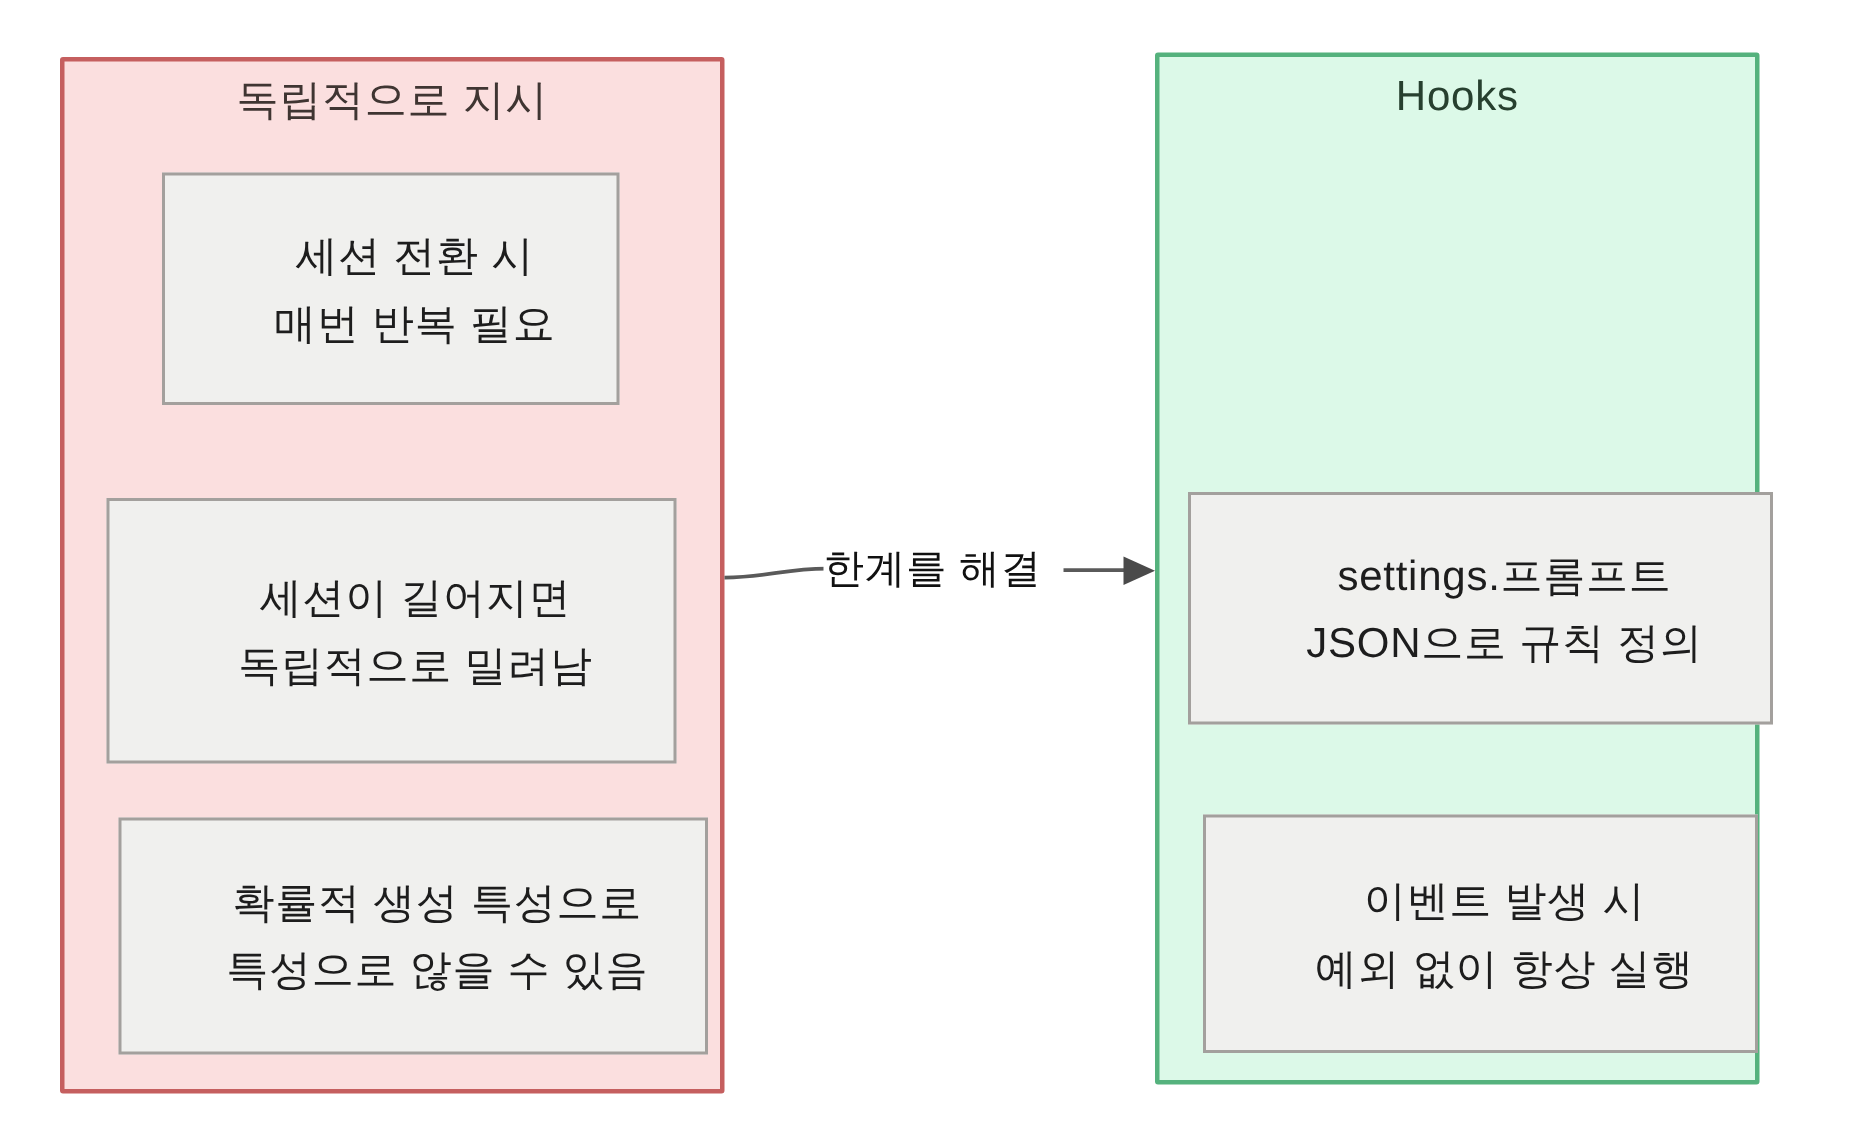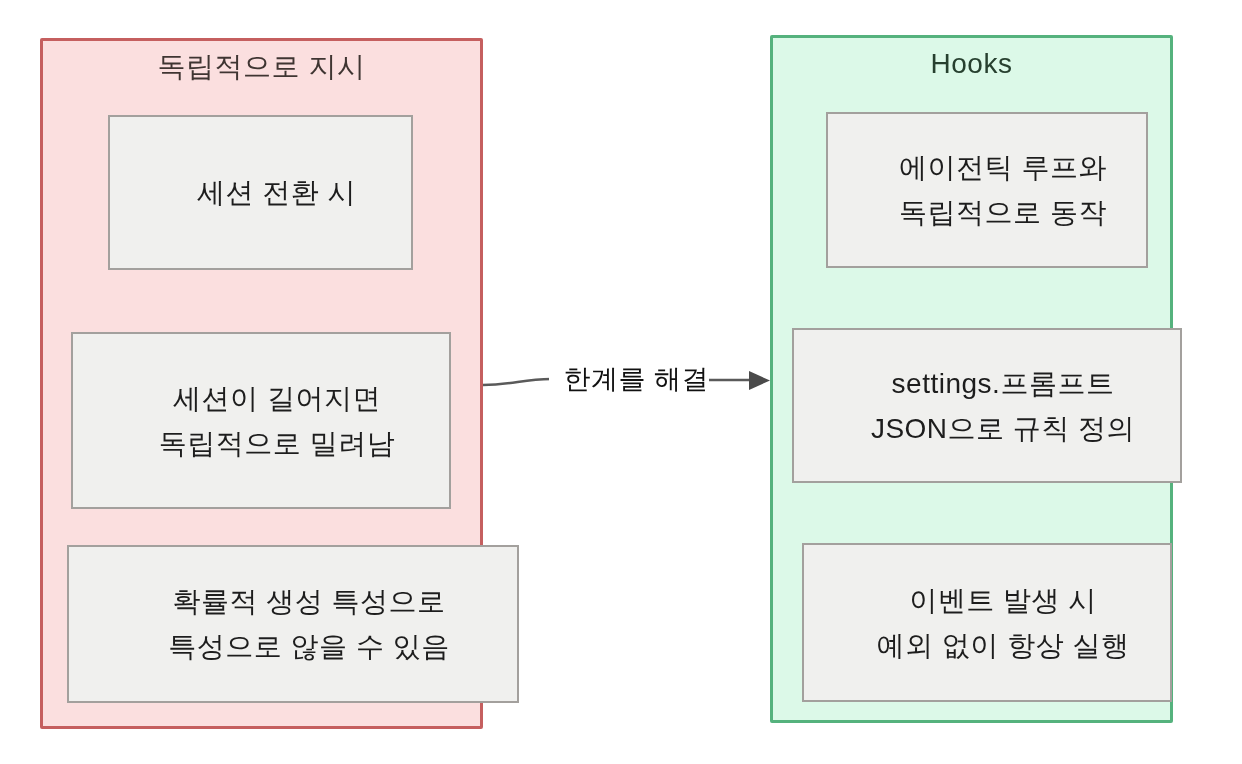--- a/index.html
+++ b/index.html
@@ -47,71 +47,68 @@
     text-align:center;
     font-size:28px;
     line-height:45px;
     color:#1d1d1d;
     letter-spacing:0.5px;
     padding-left:32px;
   }
   
   .node-l1{left:65px;top:74px;width:305px;height:155px;}
   .node-l2{left:28px;top:291px;width:380px;height:177px;}
-  .node-l3{left:24px;top:504px;width:452px;height:158px;}
+  .node-l3{left:36px;top:504px;width:393px;height:158px;}
   
   .node-r1{left:53px;top:74px;width:322px;height:156px;}
   .node-r2{left:19px;top:290px;width:390px;height:155px;}
   .node-r3{left:29px;top:505px;width:370px;height:159px;}
   .edge-layer{
     position:absolute;left:0;top:0;width:1242px;height:764px;
     pointer-events:none;
   }
   .edge-label{
     position:absolute;
     left:549px;top:360px;
     width:160px;
-    text-align:right;
+    text-align:left;
     font-size:27px;
     line-height:38px;
     color:#111111;
     background:#ffffff;
     letter-spacing:0.5px;
   }
 </style>
 </head>
 <body>
 
 <div class="canvas">
 
   <div class="group group-left">
     <div class="group-title">독립적으로 지시</div>
 
     <div class="node node-l1">
       <span>세션 전환 시</span>
+      <span>매번 반복 필요</span>
     </div>
 
     <div class="node node-l2">
       <span>세션이 길어지면</span>
       <span>독립적으로 밀려남</span>
     </div>
 
     <div class="node node-l3">
       <span>확률적 생성 특성으로</span>
       <span>특성으로 않을 수 있음</span>
     </div>
   </div>
 
   <div class="group group-right">
     <div class="group-title">Hooks</div>
 
-    <div class="node node-r1">
-      <span>에이전틱 루프와</span>
-      <span>독립적으로 동작</span>
-    </div>
 
     <div class="node node-r2">
       <span>settings.프롬프트</span>
       <span>JSON으로 규칙 정의</span>
     </div>
 
     <div class="node node-r3">
       <span>이벤트 발생 시</span>
       <span>예외 없이 항상 실행</span>
     </div>

